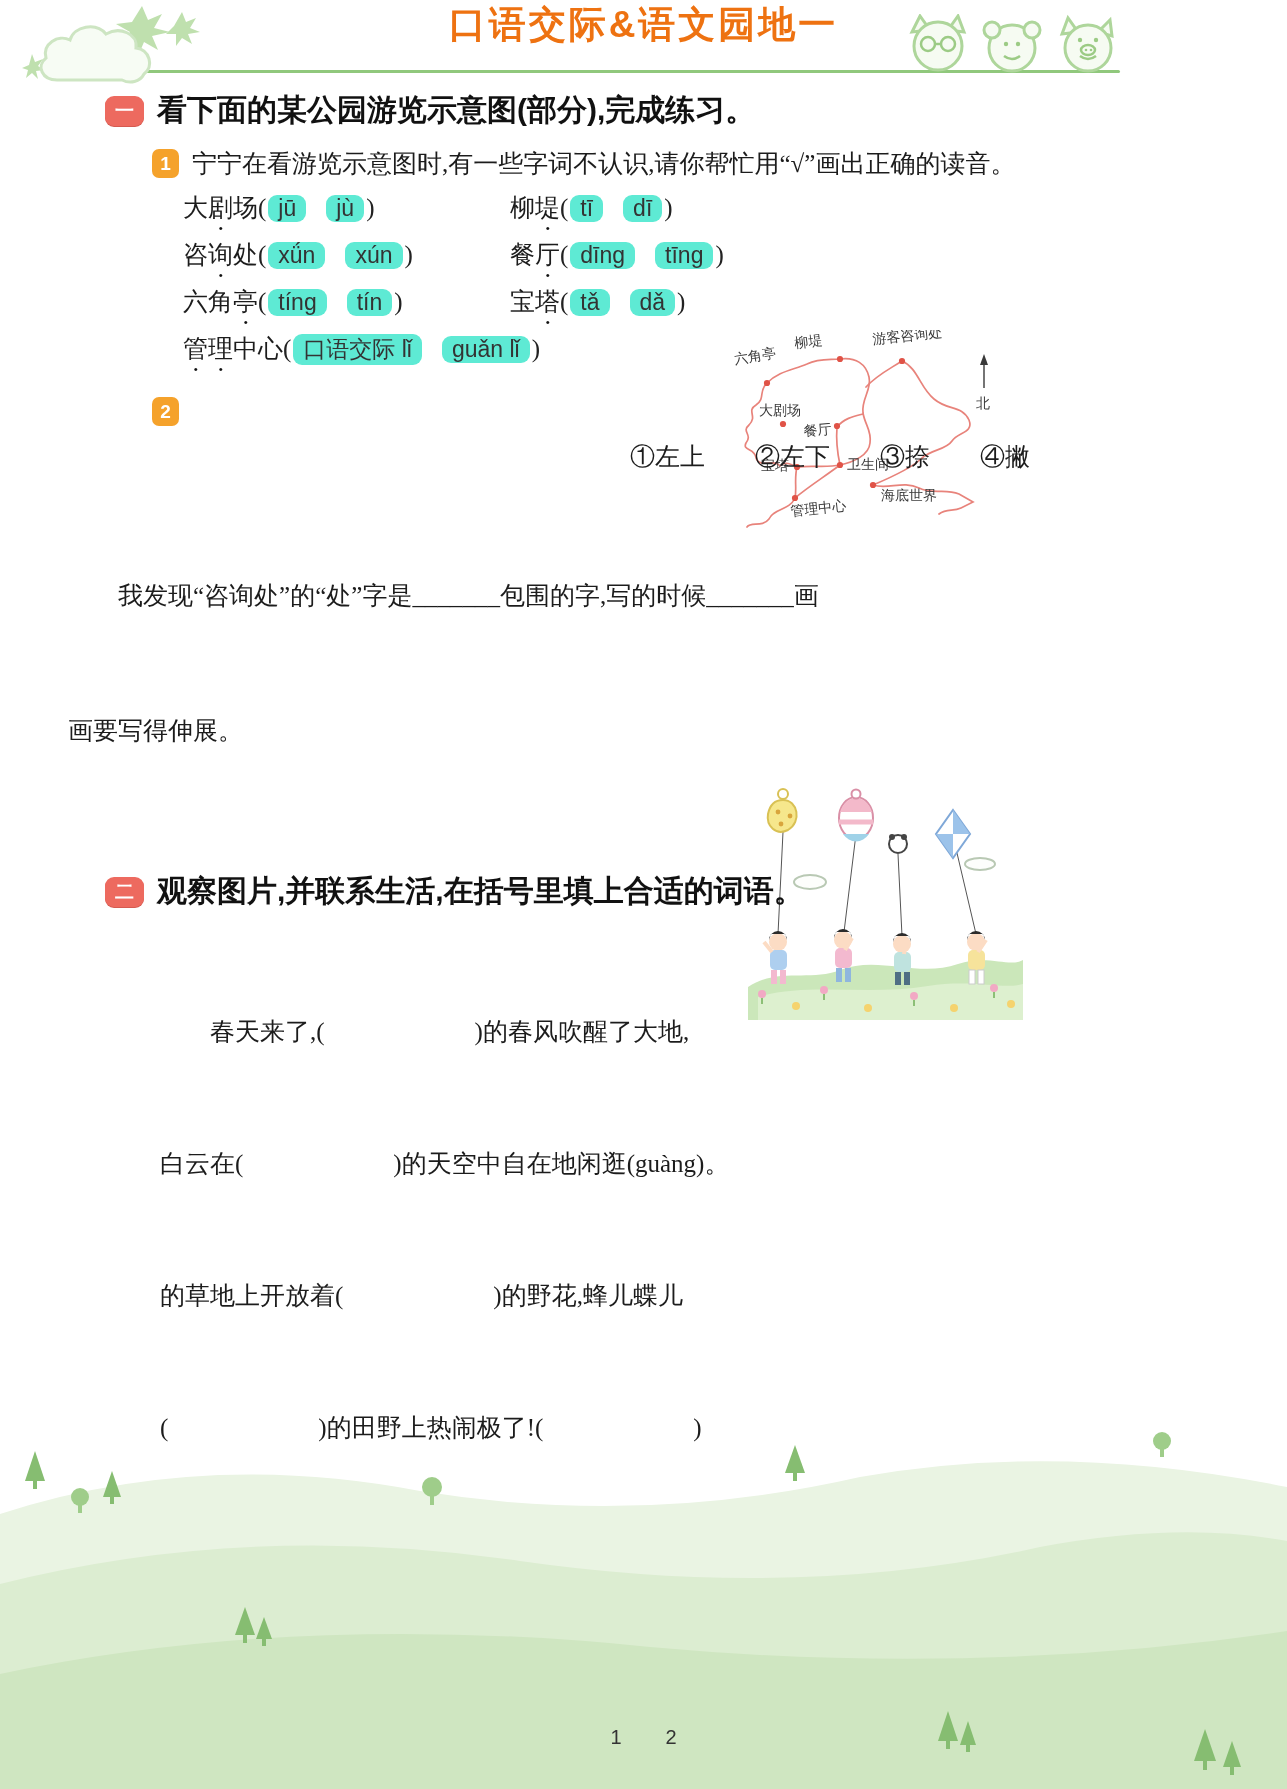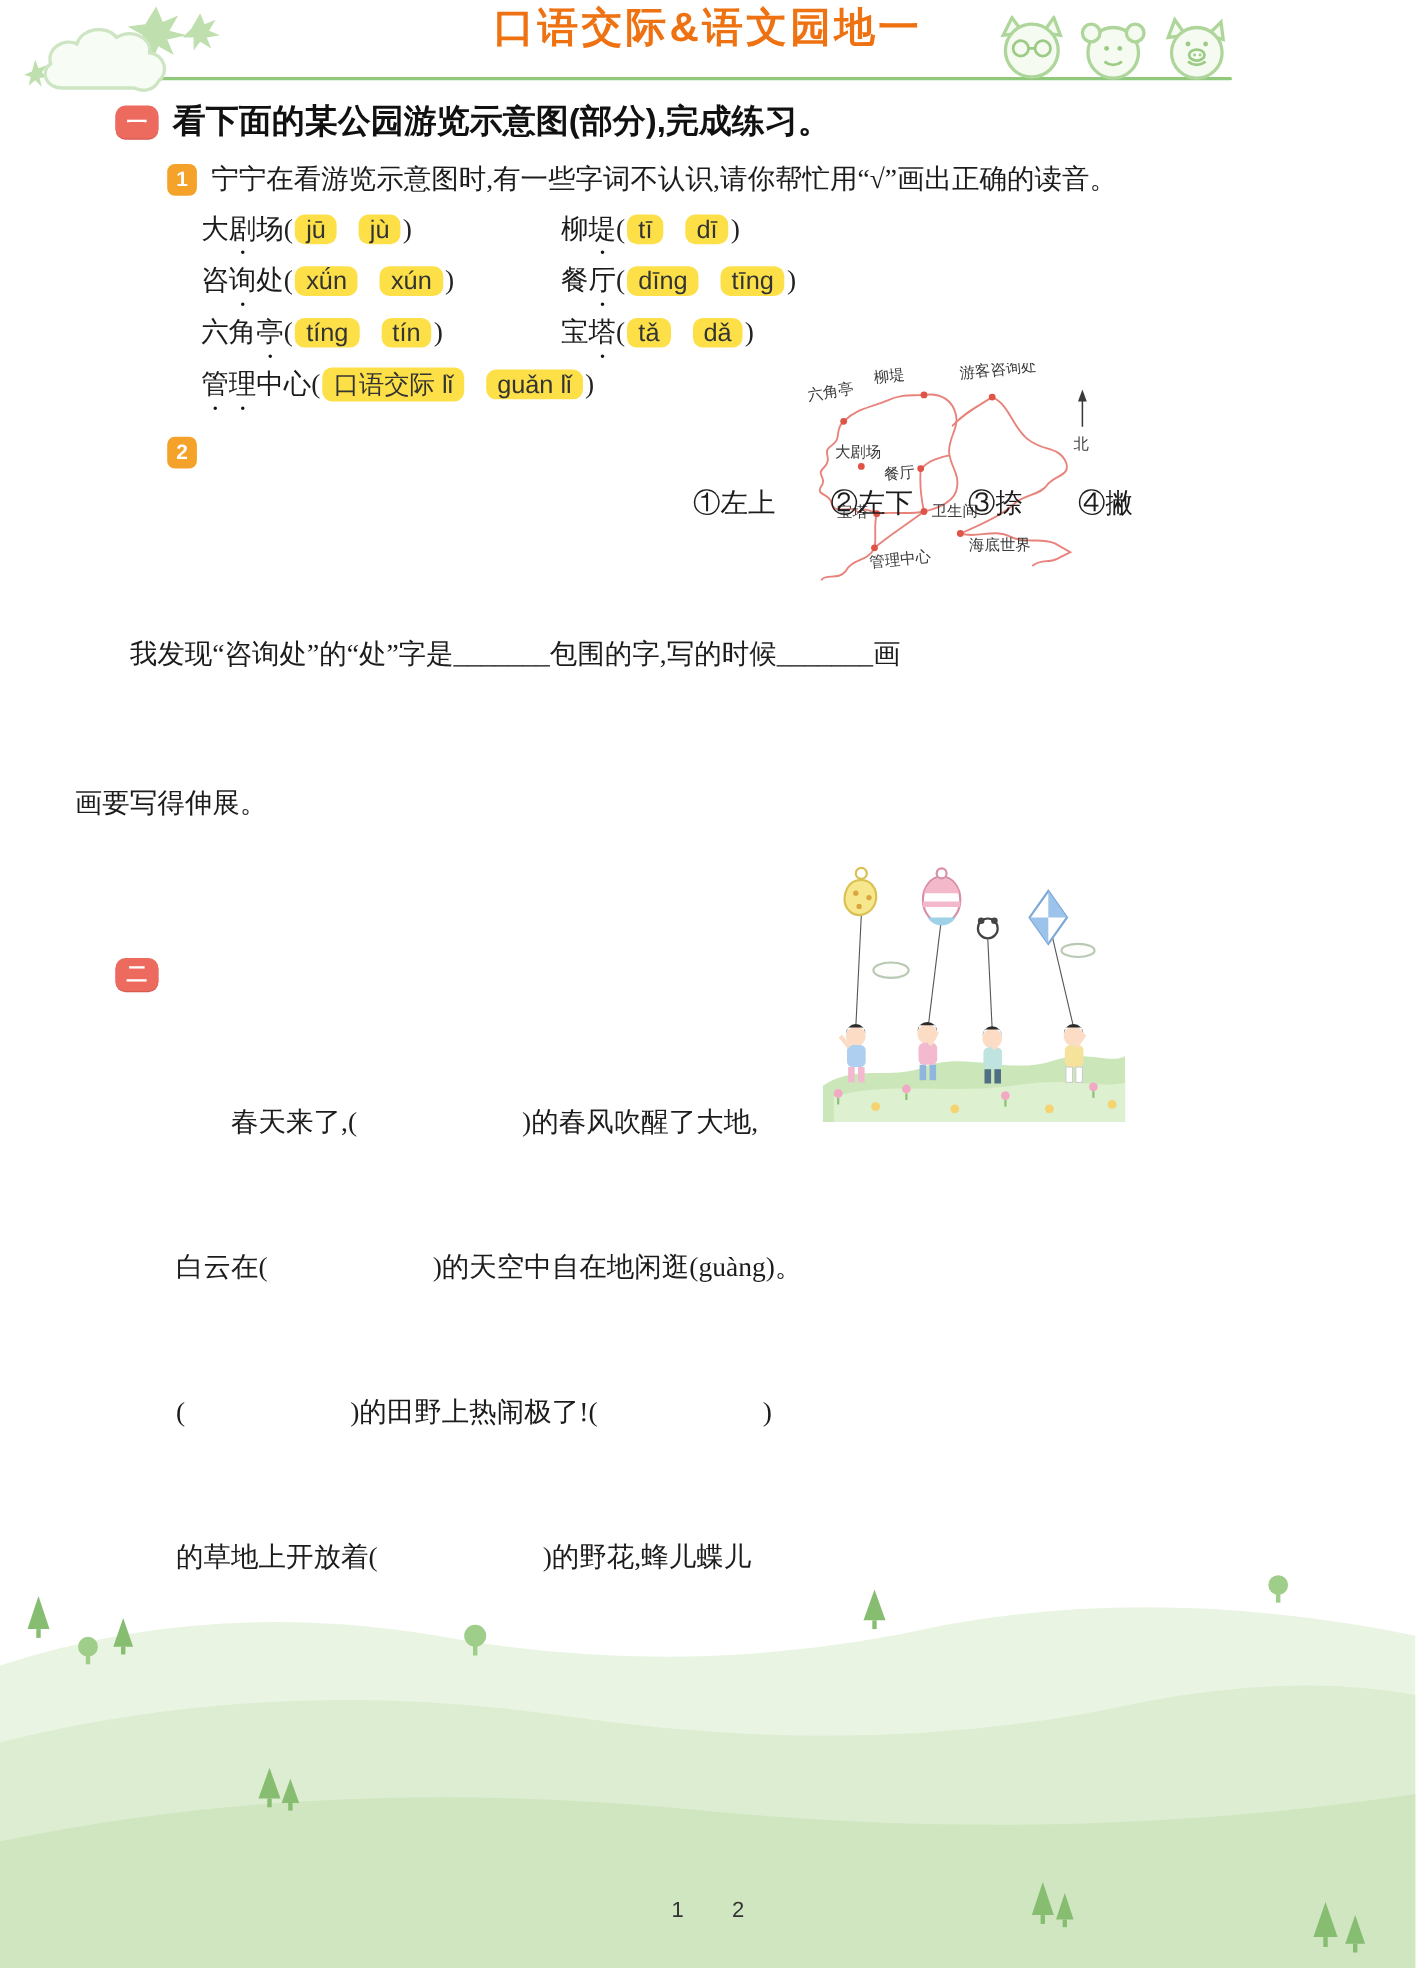--- a/index.html
+++ b/index.html
@@ -31,21 +31,21 @@
 
   
   .pinyin-area{position:relative;margin:10px 0 0 183px;height:188px;}
   .pcol{position:absolute;top:0;}
   .pcol-left{left:0;}
   .pcol-right{left:327px;}
   .prow{height:47px;display:flex;align-items:baseline;font-size:25px;white-space:nowrap;}
   .em{-webkit-text-emphasis:filled dot #111;-webkit-text-emphasis-position:under left;
       text-emphasis:filled dot #111;text-emphasis-position:under left;}
   .py{font-family:"Liberation Sans","DejaVu Sans",sans-serif;font-size:23px;color:#333;
-      background:#fde047;border-radius:9px;padding:0 10px;margin:0 2px;}
+      background:#5eead4;border-radius:9px;padding:0 10px;margin:0 2px;}
   .py.gap{margin-right:18px;}
   .paren{font-size:25px;color:#222;}
 
   
   .map{position:absolute;left:721px;top:330px;z-index:2;}
   .map text{font-size:14px;fill:#3a3a3a;font-family:"Liberation Serif","DejaVu Serif",serif;}
 
   
   .para{margin-left:68px;width:880px;font-size:25px;line-height:45px;white-space:pre-wrap;}
   .indent{text-indent:2em;}
@@ -376,27 +376,28 @@
 
     <div class="options-line">①左上　　②左下　　③捺　　④撇</div>
 
     <div class="para" style="margin-top:10px;">
       <div class="indent">我发现“咨询处”的“处”字是_______包围的字,写的时候_______画</div>
       <div>画要写得伸展。</div>
     </div>
 
     <div class="sec-head" style="margin-top:28px;">
       <span class="sbadge">二</span>
+      <span class="sec-title">观察图片,并联系生活,在括号里填上合适的词语。</span>
     </div>
 
     <div class="para-s2" style="margin-top:10px;">
       <div class="indent">春天来了,(　　　　　　)的春风吹醒了大地,</div>
       <div>白云在(　　　　　　)的天空中自在地闲逛(guàng)。</div>
+      <div>的草地上开放着(　　　　　　)的野花,蜂儿蝶儿</div>
       <div>(　　　　　　)的田野上热闹极了!(　　　　　　)</div>
-      <div>的草地上开放着(　　　　　　)的野花,蜂儿蝶儿</div>
       
       
     </div>
 
   </div>
 
   <div class="footer">
     <span>1</span>
     <span>2</span>
   </div>

